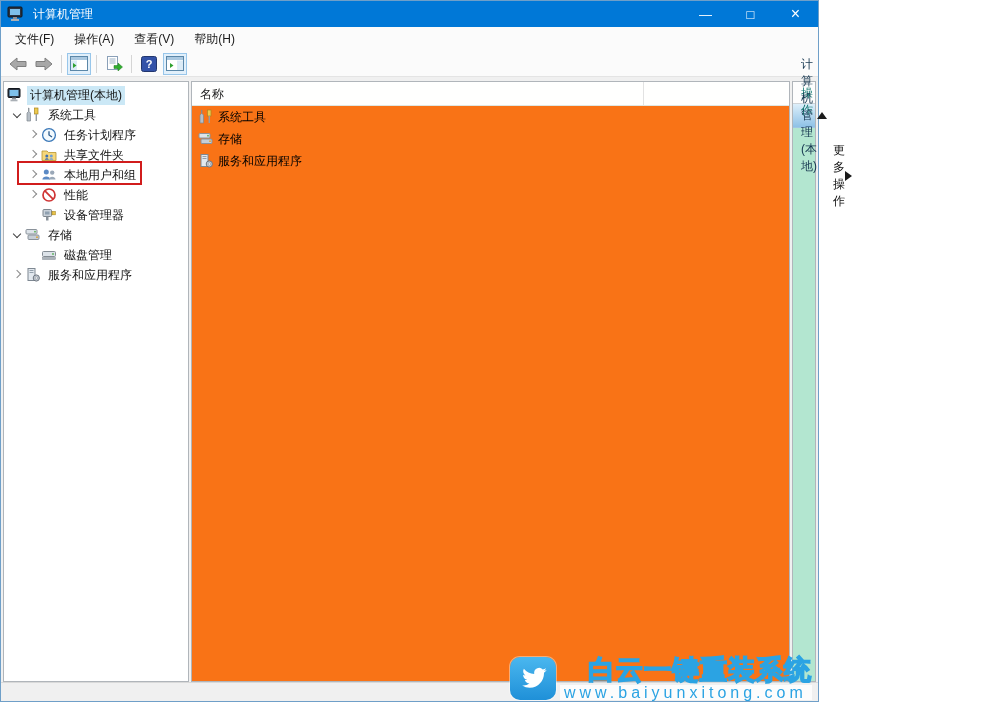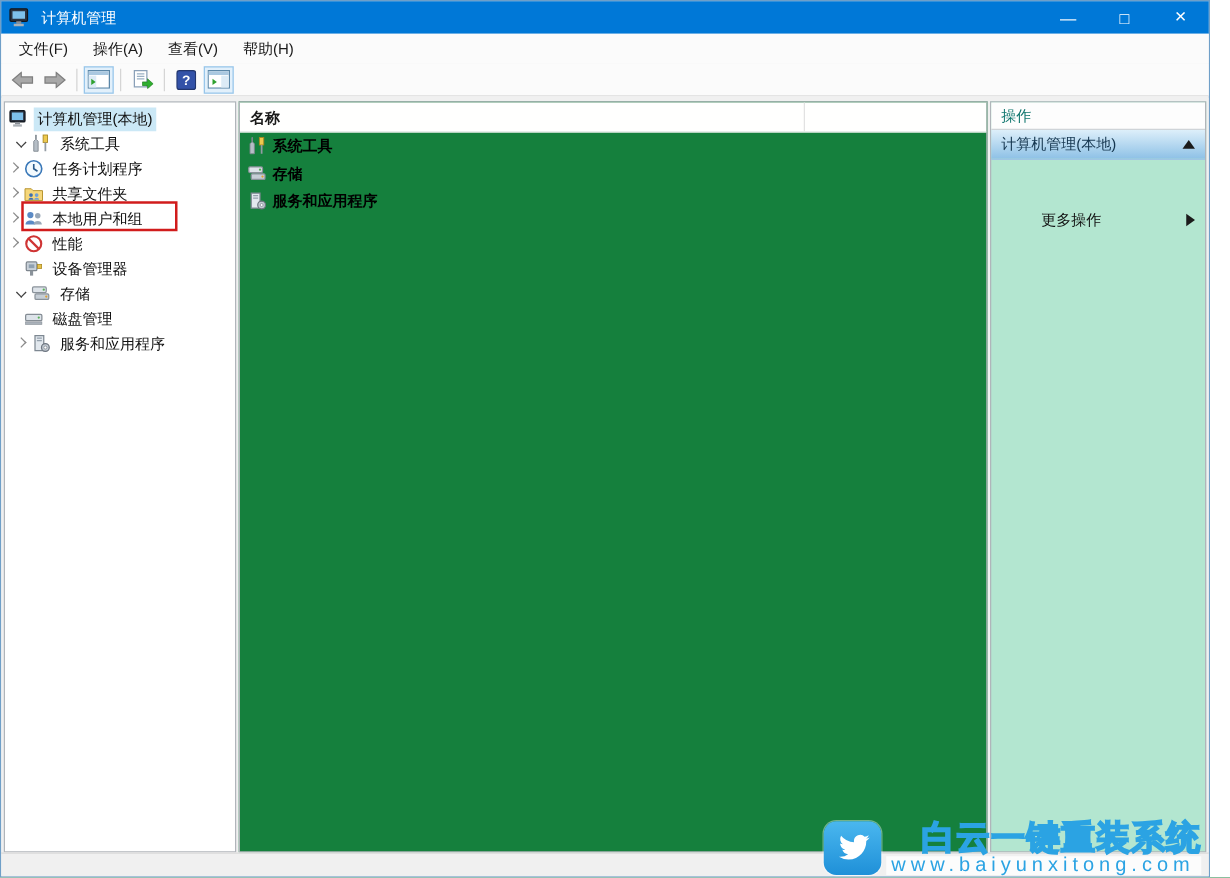--- a/index.html
+++ b/index.html
@@ -1,18 +1,18 @@
 <!DOCTYPE html>
 <html><head>
 <meta charset="utf-8">
 <style>
   * { margin:0; padding:0; box-sizing:border-box; }
   html,body { width:984px; height:702px; overflow:hidden; }
   body { font-family:"Liberation Sans","DejaVu Sans",sans-serif; font-size:12px; color:#000; }
-  .window { position:relative; width:968px; height:702px; background:#f0f0f0; border:1px solid #6f9fc8; }
+  .window { position:relative; width:819px; height:702px; background:#f0f0f0; border:1px solid #6f9fc8; }
 
   
   .titlebar { position:absolute; top:0; left:0; right:0; height:26px; background:#0078d7; display:flex; align-items:center; }
   .titlebar .app-icon { width:18px; height:16px; margin:0 8px 0 6px; }
   .titlebar .title { color:#fff; font-size:12px; flex:1; }
   .win-btn { width:45px; height:26px; display:flex; align-items:center; justify-content:center; color:#fff; font-size:13px; cursor:default; }
   .win-btn.close { font-size:16px; }
 
   
   .menubar { position:absolute; top:26px; left:0; right:0; height:24px; background:#fbfbfb; display:flex; align-items:center; padding-left:4px; }
@@ -31,24 +31,24 @@
   .tree-panel { left:2px; width:186px; background:#fff; padding-top:3px; overflow:hidden; }
   .tree-row { height:20px; display:flex; align-items:center; white-space:nowrap; }
   .tree-row .expander { width:15px; height:15px; position:relative; flex:0 0 15px; }
   .chev { position:absolute; left:4px; top:3px; width:6px; height:6px; border-right:1px solid #8a8a8a; border-bottom:1px solid #8a8a8a; }
   .chev.right { transform:rotate(-45deg); }
   .chev.down  { transform:rotate(45deg); border-color:#404040; }
   .tree-row .ticon { width:16px; height:16px; flex:0 0 16px; margin-right:4px; }
   .tree-row .tlabel { padding:1px 3px; color:#111; }
   .tree-row.lvl0 { padding-left:3px; }
   .tree-row.lvl1 { padding-left:6px; }
-  .tree-row.lvl2 { }
+  .tree-row.lvl2 { padding-left:22px; }
   .tree-row.selected .tlabel { background:#cbe8f6; }
 
-  .center-panel { left:190px; width:599px; background:#15803d;font-weight:bold; }
+  .center-panel { left:190px; width:599px; background:#f97316; }
   .col-header { height:24px; background:#fffffe; border-bottom:1px solid #dfe7e3; display:flex; }
   .col-cell { padding:4px 8px; color:#1a1a1a; }
   .col-cell.c1 { width:452px; border-right:1px solid #e2e2e2; }
   .list-row { height:22px; display:flex; align-items:center; padding-left:6px; }
   .list-row .ticon { width:16px; height:16px; margin-right:4px; }
 
   .actions-panel { left:791px; right:2px; background:#b3e6d0; }
   .actions-header { height:22px; background:#fdfdfd; border-bottom:1px solid #cfd4d8; padding:3px 8px; color:#0f766e; }
   .actions-group { height:24px; background:linear-gradient(#ddeffa,#8ec1e6); border-bottom:1px solid #9fc6e4; display:flex; align-items:center; padding:0 8px; color:#15364f; }
   .actions-group .glabel { flex:1; }

